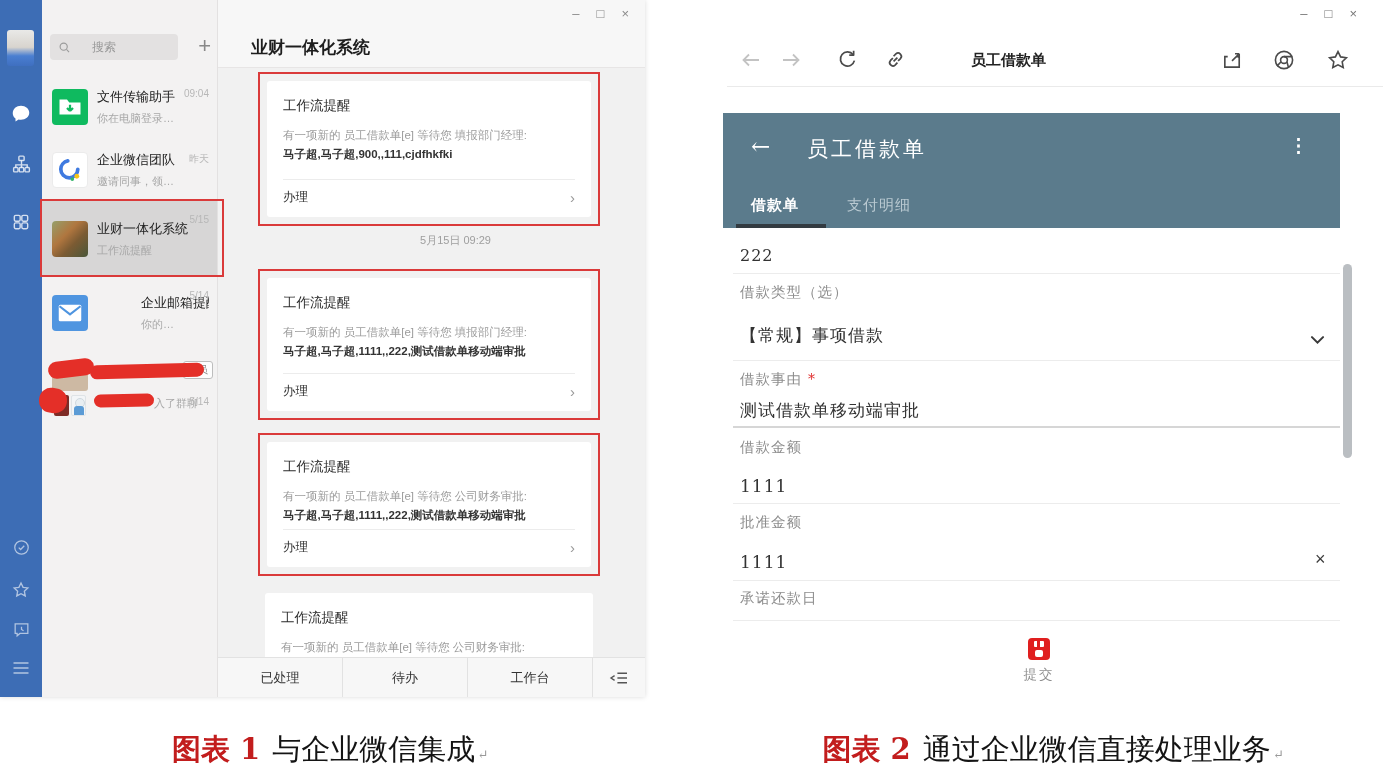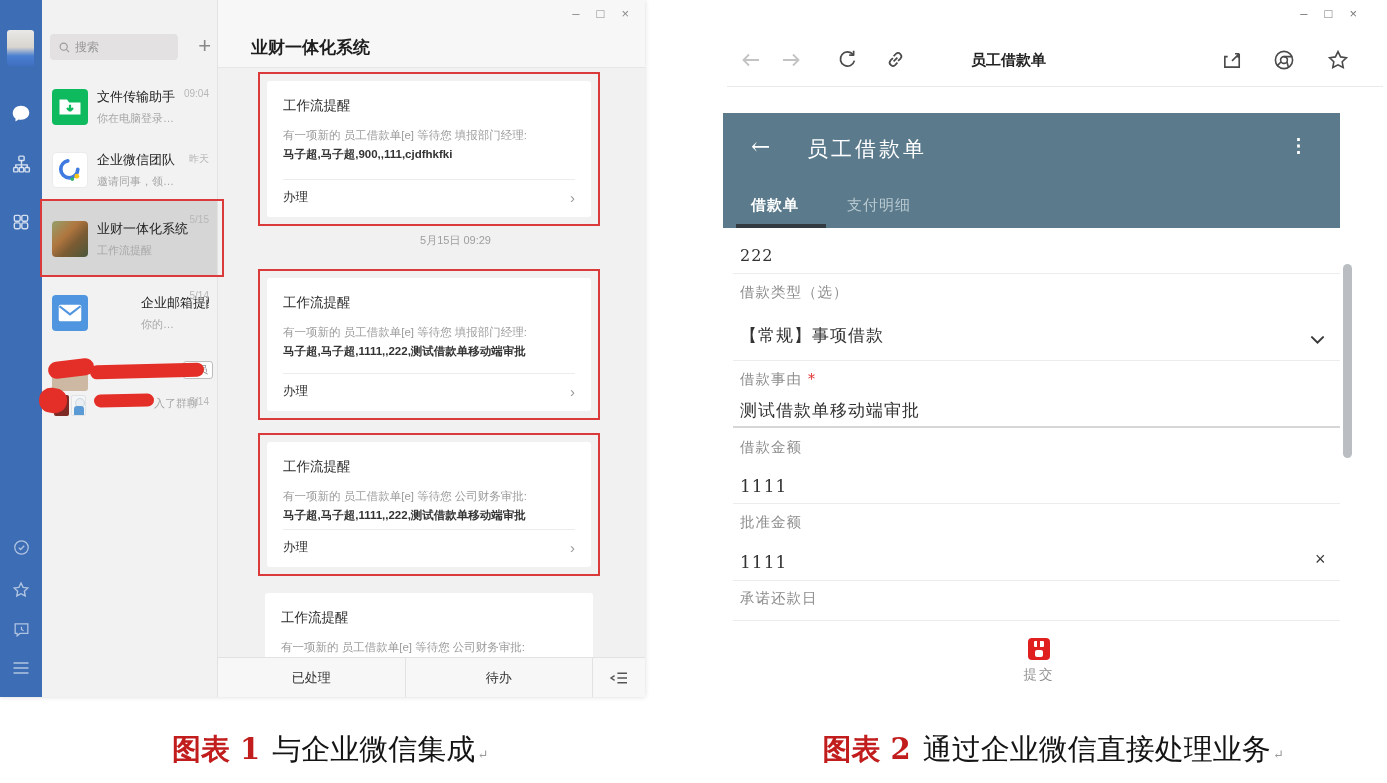--- a/index.html
+++ b/index.html
@@ -10,21 +10,21 @@
 
   
   #lw{position:absolute;left:0;top:0;width:645px;height:697px;background:#f1f1f1;box-shadow:0 0 5px rgba(0,0,0,.15);}
   .rail{position:absolute;left:0;top:0;width:42px;height:697px;background:#3d6db5;}
   .rail-item{position:absolute;left:0;width:42px;display:flex;justify-content:center;}
   .rail-avatar{left:7px;width:27px;height:36px;border-radius:3px;overflow:hidden;
      background:linear-gradient(180deg,#e9e9e7 0%,#d8d4ce 48%,#4a7fd1 72%,#3f6fc0 100%);}
   
   .clist{position:absolute;left:42px;top:0;width:176px;height:697px;background:#f3f2f2;border-right:1px solid #e3e1e1;box-sizing:border-box;}
   .search-box{position:absolute;left:8px;top:34px;width:128px;height:26px;background:#e3e1e1;border-radius:4px;
-     display:flex;align-items:center;padding-left:8px;box-sizing:border-box;gap:4px;}
+     display:flex;align-items:center;padding-left:8px;box-sizing:border-box;gap:21px;}
   .search-box span{font-size:12px;color:#999;}
   .add-btn{position:absolute;right:6px;top:32px;font-size:22px;font-weight:300;color:#888;line-height:28px;}
   .citems{position:absolute;top:75px;left:0;right:0;}
   .citem{position:relative;display:flex;align-items:center;padding:0 8px 0 10px;}
   .cicon{width:36px;height:36px;border-radius:4px;flex:none;position:relative;overflow:hidden;}
   .ctext{margin-left:9px;flex:1;min-width:0;}
   .cname{font-size:13px;color:#222;white-space:nowrap;overflow:hidden;}
   .cprev{font-size:11px;color:#a8a8a8;margin-top:5px;white-space:nowrap;overflow:hidden;text-overflow:ellipsis;padding-right:26px;}
   .ctime{position:absolute;right:8px;top:13px;font-size:10px;color:#b7b7b7;margin-left:6px;}
   .it1{height:64px;} .it1 .cicon{background:#0fba5f;}
@@ -300,20 +300,21 @@
 
       <div class="wcard4">
         <div class="wc-title">工作流提醒</div>
         <div class="wc-l1">有一项新的 员工借款单[e] 等待您 公司财务审批:</div>
       </div>
     </div>
 
     <div class="cfooter">
       <div class="ftab">已处理</div>
       <div class="ftab">待办</div>
+      <div class="ftab">工作台</div>
       <div class="ficon">
         <svg width="20" height="16" viewBox="0 0 24 20" fill="none" stroke="#555" stroke-width="1.7">
           <path d="M10 4h12M10 10h12M10 16h12"></path>
             <path d="M6.5 7l-4.5 3 4.5 3"></path>
           </svg>
       </div>
     </div>
   </div>
 </div>
 

